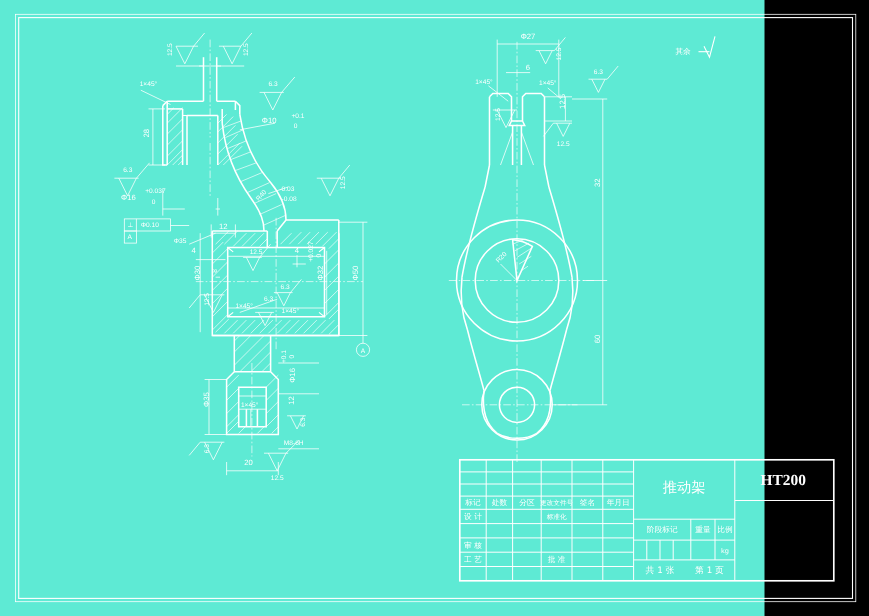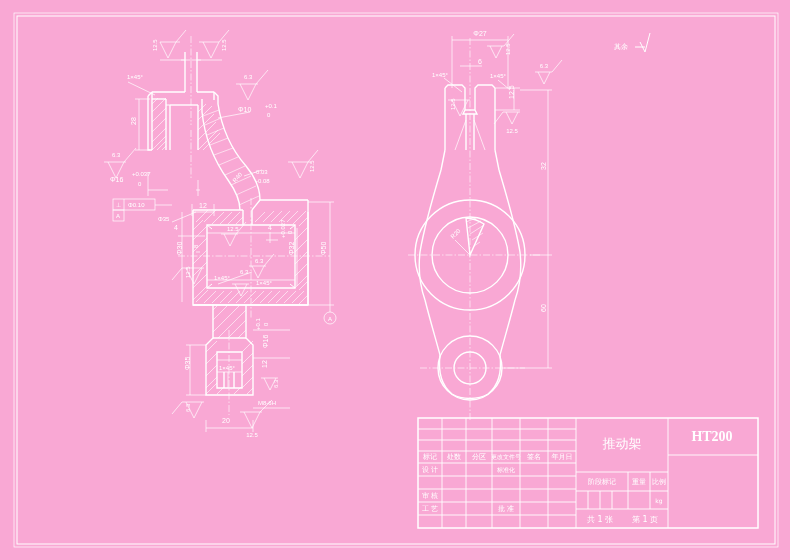--- a/index.html
+++ b/index.html
@@ -1,17 +1,17 @@
 <!DOCTYPE html>
 <html><head>
 <meta charset="utf-8">
 <style>
   html,body{margin:0;padding:0;background:#000;}
   body{width:790px;height:560px;overflow:hidden;font-family:"Liberation Sans",sans-serif;}
-  #stage{position:relative;width:790px;height:560px;background:#f9a8d4;}
+  #stage{position:relative;width:695px;height:560px;background:#5eead4;}
   svg{display:block;position:absolute;top:0;left:0;}
   text{fill:#fff;font-family:"Liberation Sans",sans-serif;dominant-baseline:middle;}
   .dim{font-size:7px;}
   .dimsm{font-size:6px;}
   .cn{font-family:"DejaVu Sans",sans-serif;}
   .thin{stroke:#fff;stroke-width:.7;fill:none;}
   .thick{stroke:#fff;stroke-width:1.4;fill:none;}
   .med{stroke:#fff;stroke-width:1;fill:none;}
   .ctr{stroke:#fff;stroke-width:.6;fill:none;stroke-dasharray:7,2,1.5,2;}
   .hatch{stroke:#fff;stroke-width:.6;}

